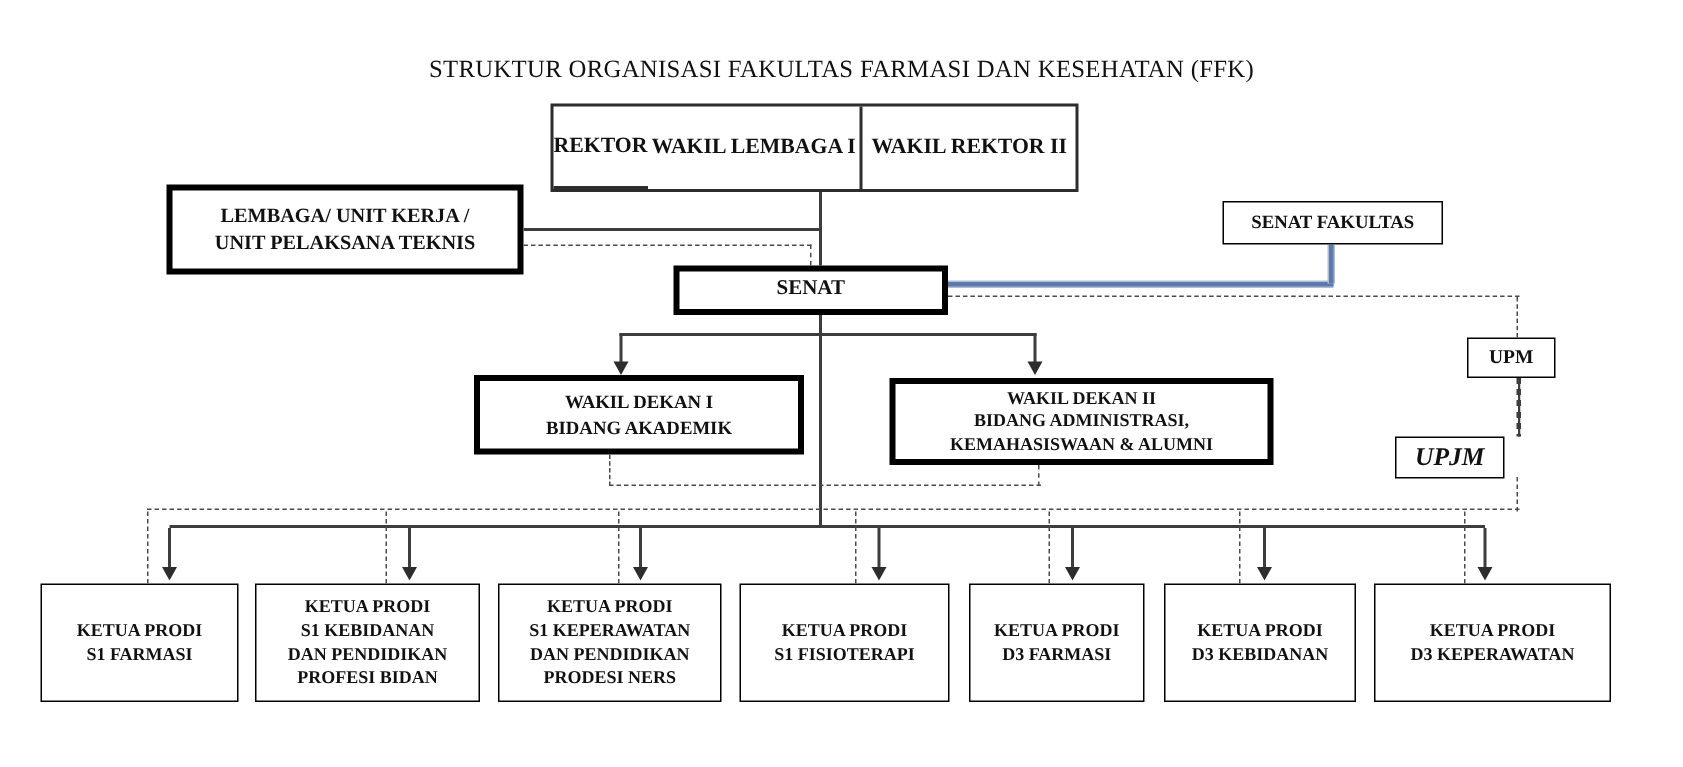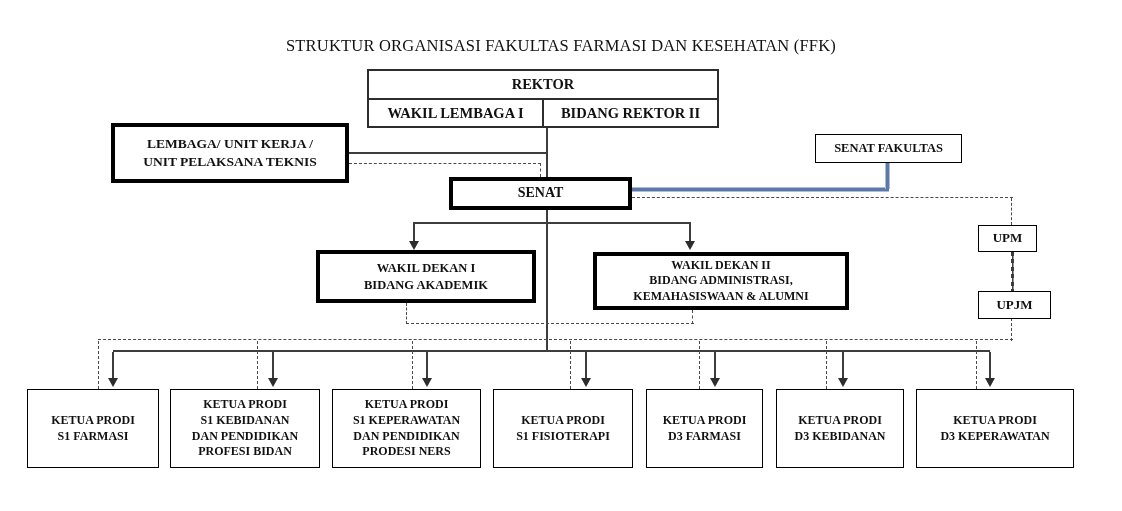--- a/index.html
+++ b/index.html
@@ -30,21 +30,21 @@
   .blue-h{position:absolute;height:2.8px;background:#5b7aab;box-shadow:0 -1px 0 #aebcd6,0 1px 0 #aebcd6;z-index:1;}
   .blue-v{position:absolute;width:2.8px;background:#5b7aab;box-shadow:-1px 0 0 #aebcd6,1px 0 0 #aebcd6;z-index:1;}
   .v-mixed{
     position:absolute;width:5px;z-index:2;
     background:
       repeating-linear-gradient(to bottom,#3d3d3d 0 4px,rgba(0,0,0,0) 4px 7.5px) 50% 0/3px 100% no-repeat,
       linear-gradient(#3d3d3d,#3d3d3d) 50% 0/1.5px 100% no-repeat;
   }
   
   .rek-table{position:absolute;left:367px;top:69px;width:352px;height:59px;box-sizing:border-box;
-    border:2px solid #2d2d2d;background:#fff;z-index:3;display:flex;flex-direction:column;}
+    border:2px solid #2d2d2d;background:#fff;z-index:3;display:flex;flex-direction:row;}
   .rek-top{flex:0 0 27px;border-bottom:2px solid #2d2d2d;display:flex;align-items:center;justify-content:center;
     font-weight:bold;font-size:14.5px;color:#111;}
   .rek-bottom{flex:1;display:flex;}
   .rek-cell{flex:1;display:flex;align-items:center;justify-content:center;font-weight:bold;font-size:14.5px;color:#111;}
   .rek-cell.first{border-right:2px solid #2d2d2d;}
 </style>
 </head>
 <body>
 
 <div id="canvas">
@@ -104,34 +104,34 @@
   <div class="arrow-head" style="left:837.5px;top:378px;"></div>
 
   <div class="v-dash" style="left:976px;top:341px;height:48px;"></div>
   <div class="v-line" style="left:989px;top:352px;height:27px;width:2px;"></div>
   <div class="arrow-head" style="left:984.5px;top:378px;"></div>
 
   <div class="rek-table">
     <div class="rek-top">REKTOR</div>
     <div class="rek-bottom">
       <div class="rek-cell first">WAKIL LEMBAGA I</div>
-      <div class="rek-cell">BIDANG REKTOR II</div>
+      <div class="rek-cell">WAKIL REKTOR II</div>
     </div>
   </div>
 
   <div class="box" style="left:111px;top:123px;width:238px;height:60px;font-size:13.5px;">LEMBAGA/ UNIT KERJA /
 UNIT PELAKSANA TEKNIS</div>
 
   <div class="box thin" style="left:815px;top:134px;width:147px;height:29px;font-size:12.5px;">SENAT FAKULTAS</div>
 
   <div class="box" style="left:449px;top:177px;width:183px;height:33px;font-size:14px;">SENAT</div>
 
   <div class="box thin" style="left:978px;top:225px;width:59px;height:27px;font-size:13px;">UPM</div>
 
-  <div class="box thin" style="left:978px;top:291px;width:73px;height:28px;font-size:13px;">UPJM</div>
+  <div class="box thin" style="left:930px;top:291px;width:73px;height:28px;font-size:17px;font-style:italic;">UPJM</div>
 
   <div class="box" style="left:316px;top:250px;width:220px;height:53px;font-size:12.5px;">WAKIL DEKAN I
 BIDANG AKADEMIK</div>
 
   <div class="box" style="left:593px;top:252px;width:256px;height:58px;font-size:12px;">WAKIL DEKAN II
 BIDANG ADMINISTRASI,
 KEMAHASISWAAN &amp; ALUMNI</div>
 
   <div class="box thin" style="left:27px;top:389px;width:132px;height:79px;font-size:12px;">KETUA PRODI
 S1 FARMASI</div>

